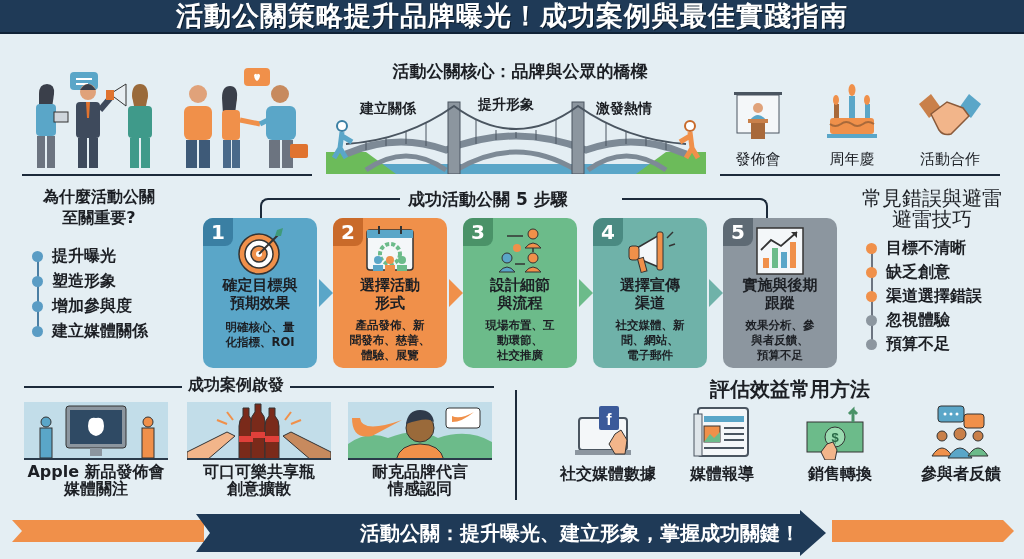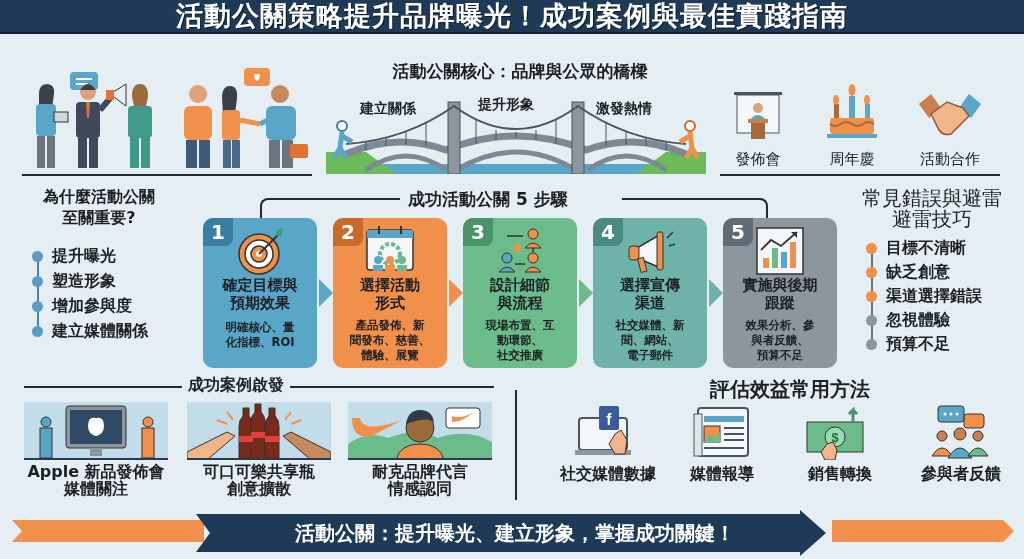--- a/index.html
+++ b/index.html
@@ -50,21 +50,21 @@
 
   .divider-v { left: 515px; top: 390px; width: 2px; height: 110px; background: #1c2a3a; }
 
   .eval { position: absolute; top: 404px; width: 120px; text-align: center; }
   .eval .ico { height: 56px; position: relative; }
   .eval .cap { font-size: 16px; font-weight: bold; margin-top: 4px; }
 
   
   .foot-orange { position: absolute; top: 520px; height: 22px; background: #f0904a; }
   .foot-main { position: absolute; left: 196px; top: 510px; width: 630px; height: 46px; }
-  .foot-main .txt { position: absolute; left: 34px; top: 0; width: 570px; height: 46px; line-height: 46px; text-align: center; color: #fff; font-size: 20px; font-weight: bold; }
+  .foot-main .txt { position: absolute; left: 34px; top: 0; width: 570px; height: 46px; line-height: 46px; text-align: right; color: #fff; font-size: 20px; font-weight: bold; }
 </style>
 </head>
 <body>
 
 <div class="header">
   <h1>活動公關策略提升品牌曝光！成功案例與最佳實踐指南</h1>
 </div>
 
 <div class="abs people">
   <svg width="290" height="108" viewBox="0 0 290 108">

